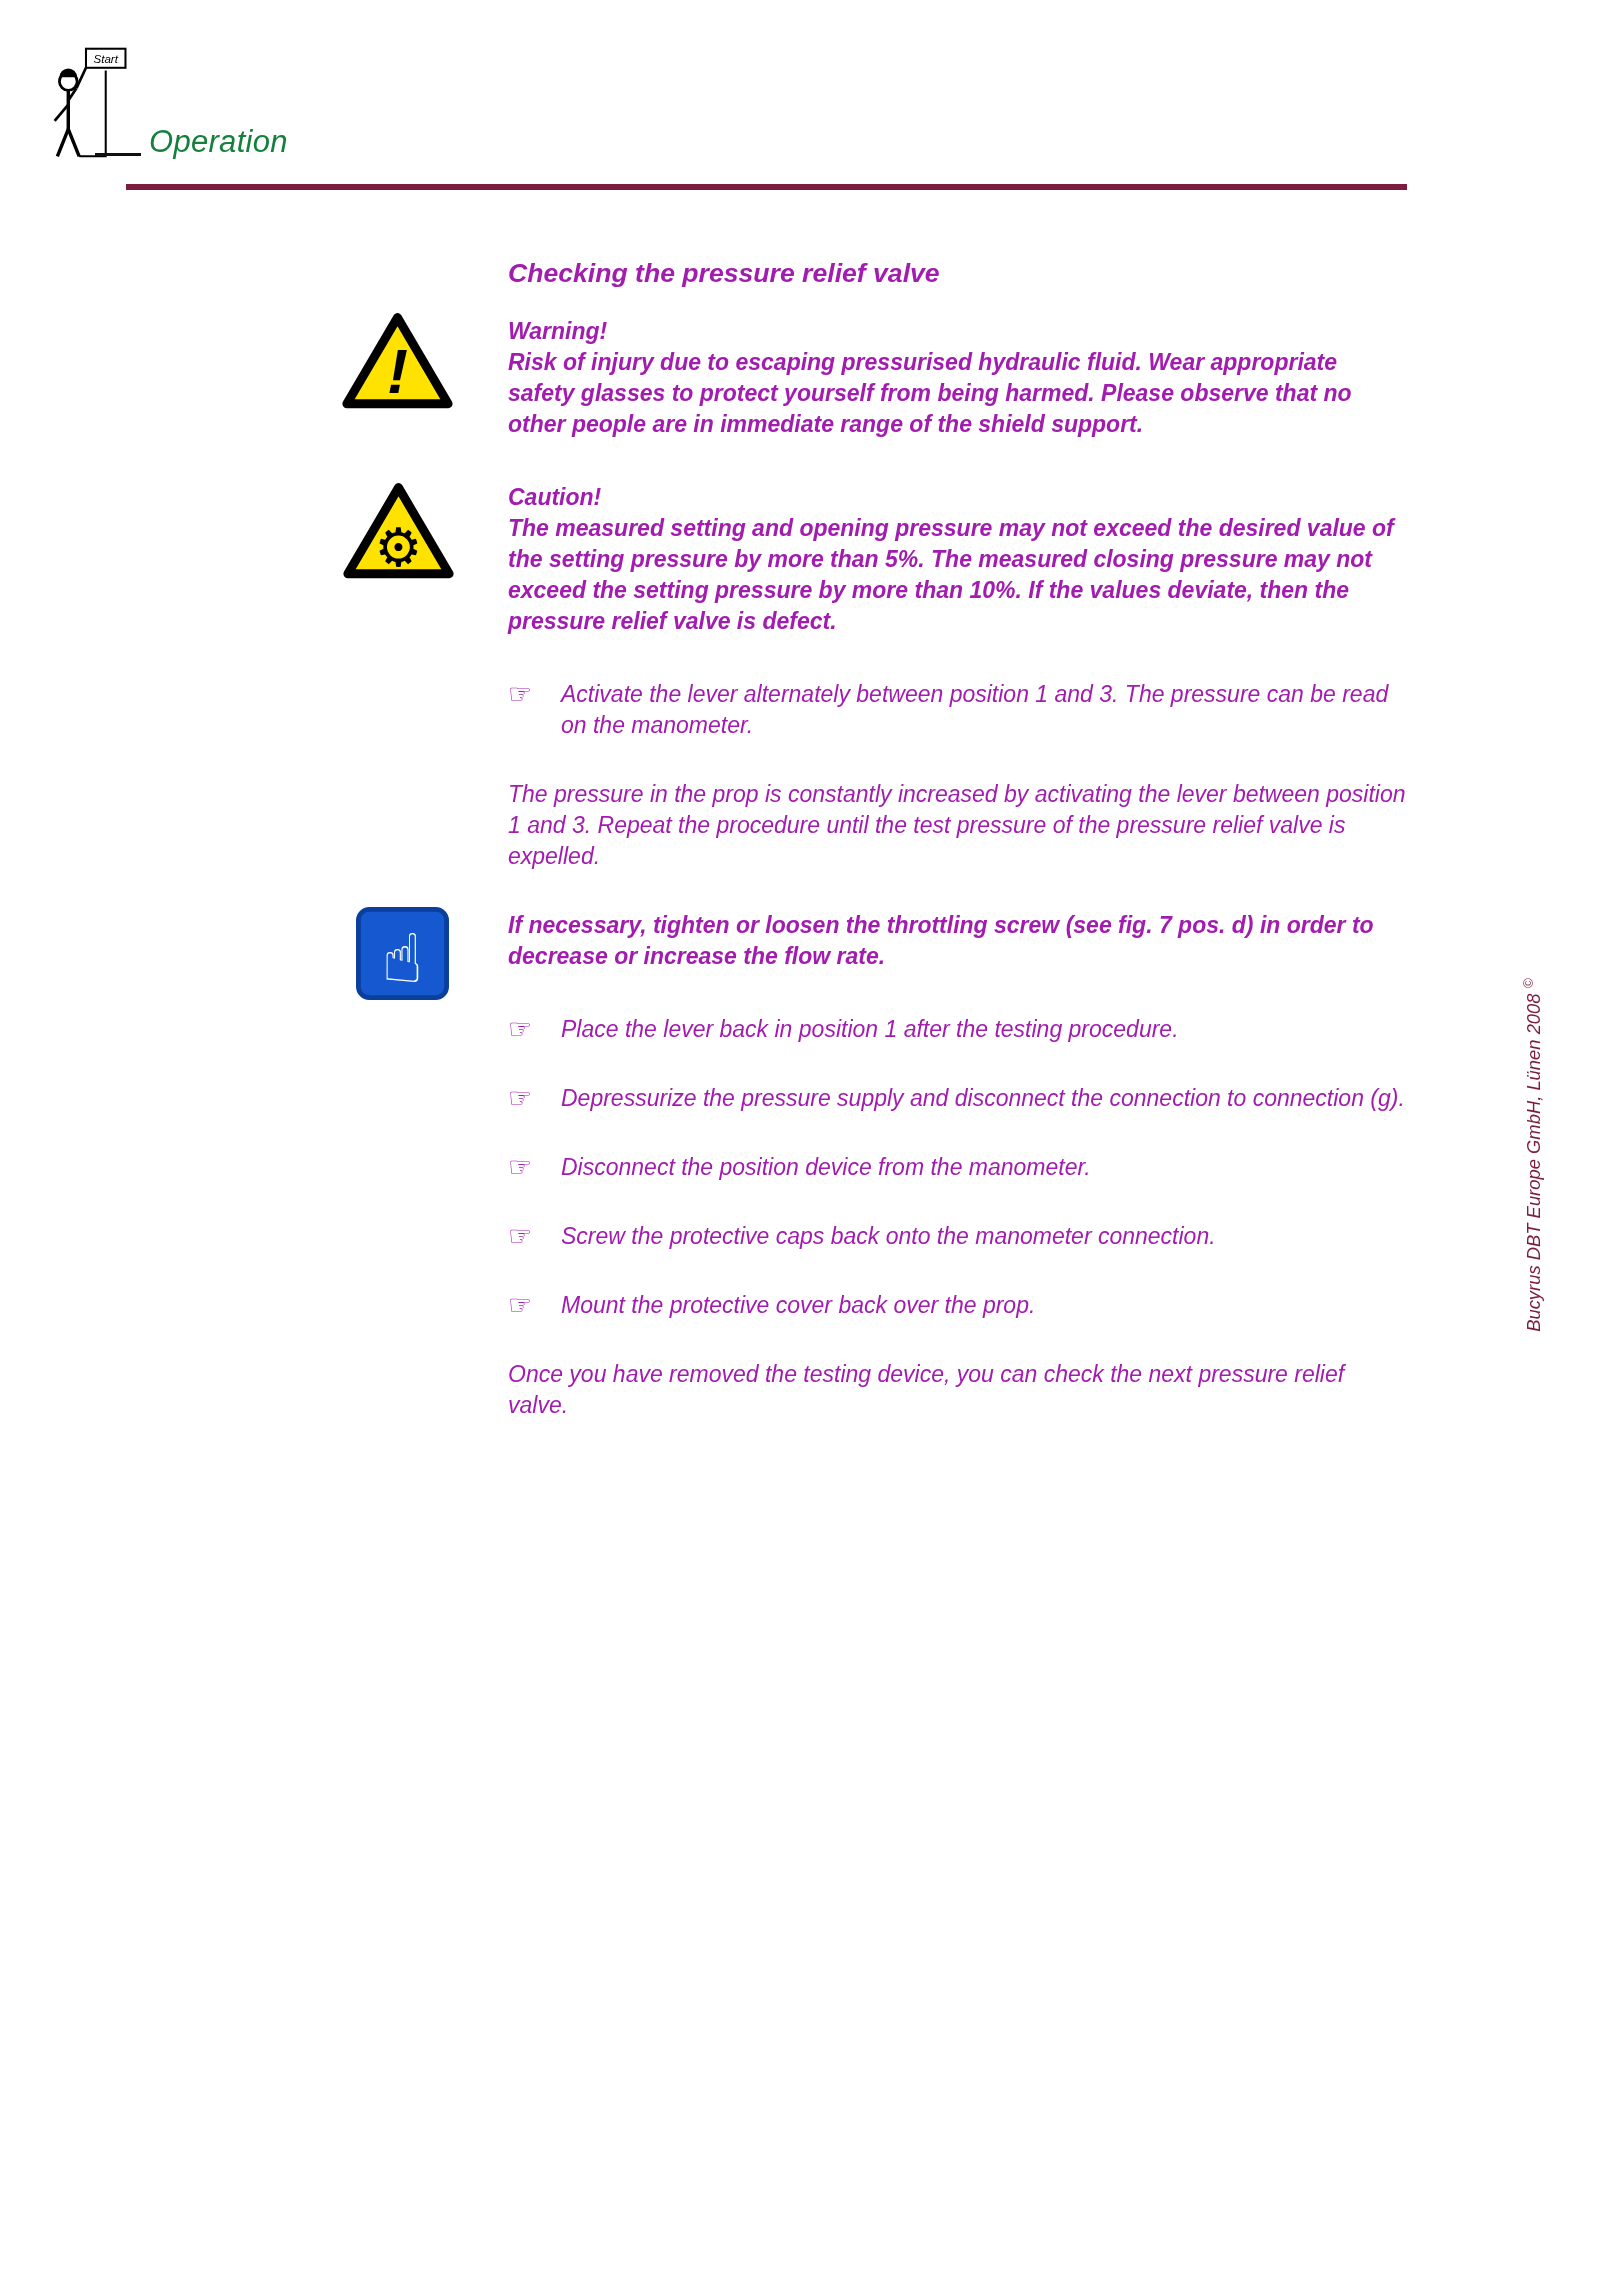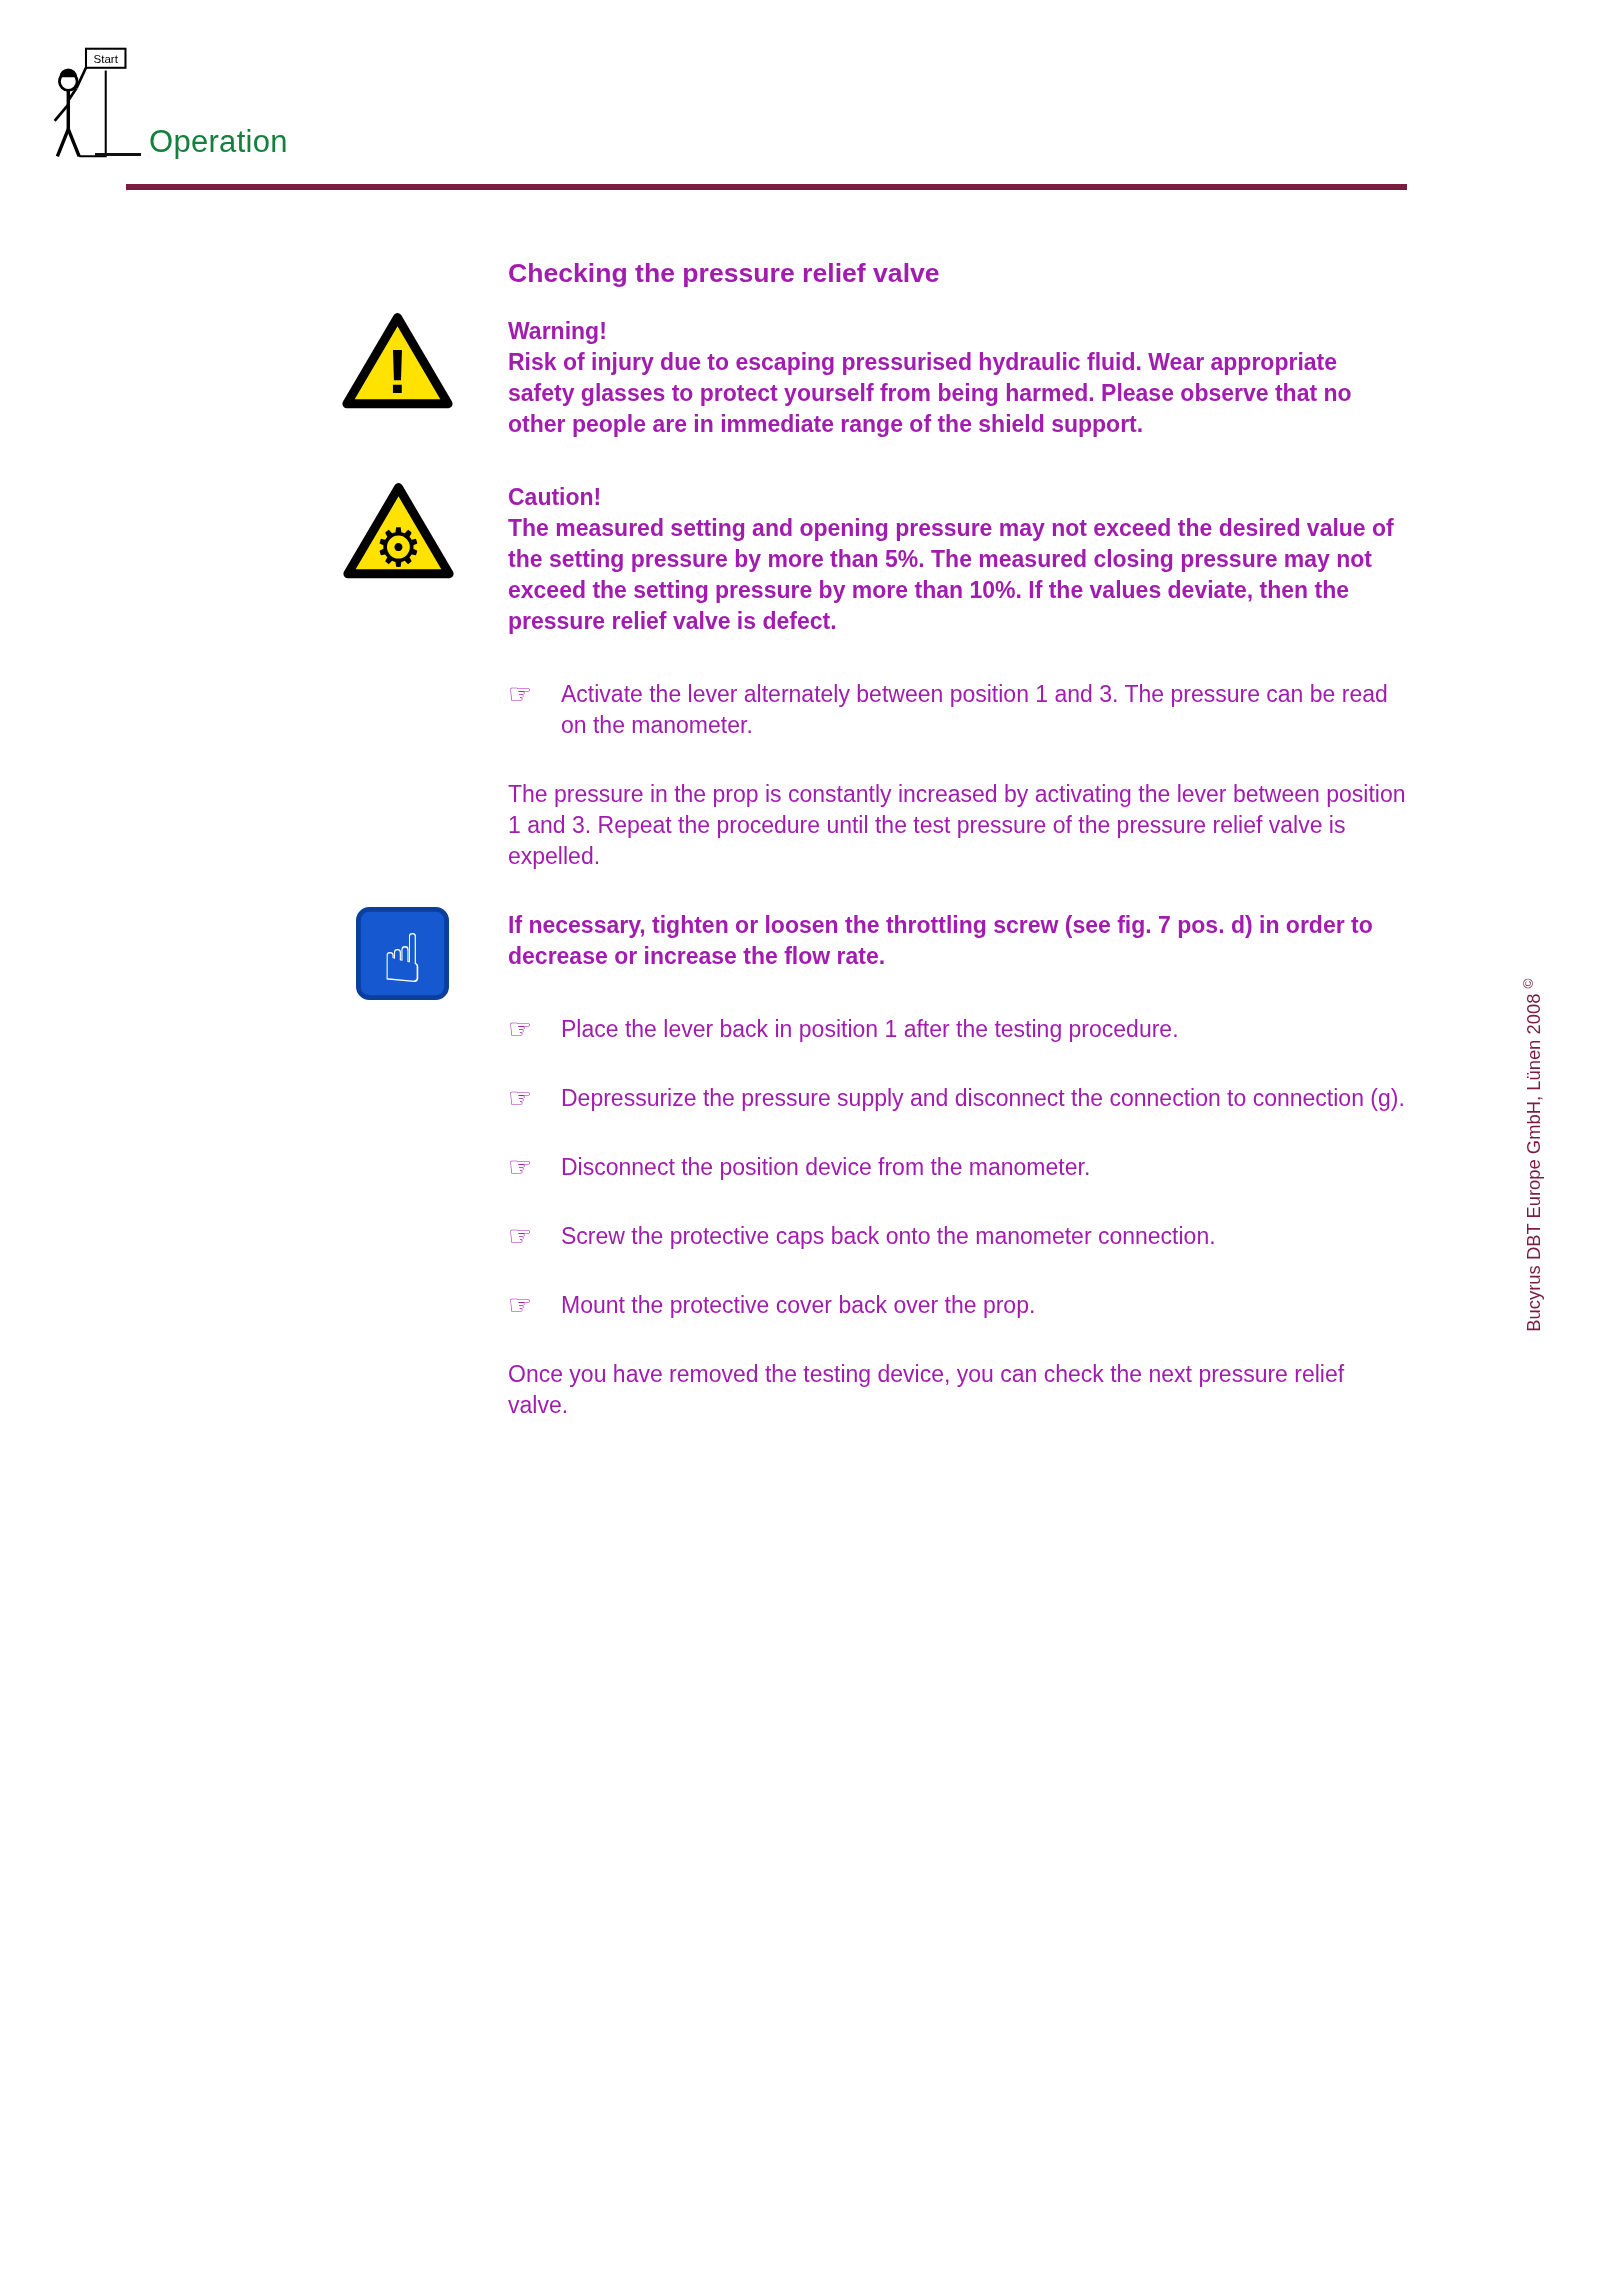--- a/index.html
+++ b/index.html
@@ -5,21 +5,21 @@
   :root{
     --maroon:#7b1c40;
     --ink:#000;
     --warn-yellow:#ffe200;
     --info-blue:#1558cf;
     --info-blue-dark:#0a3f9e;
   }
   *{box-sizing:border-box;}
   html,body{margin:0;padding:0;background:#ffffff;}
   body{font-family:"Liberation Sans","DejaVu Sans",sans-serif;color:var(--ink);}
-  .page{position:relative;width:1622px;height:1666px;background:#ffffff;overflow:hidden;}
+  .page{position:relative;width:1622px;height:1666px;background:#ffffff;overflow:hidden;font-style:italic;}
 
   
   .start-icon{position:absolute;left:41px;top:46px;width:92px;height:143px;}
   .header-connector{position:absolute;left:95px;top:153px;width:46px;height:2.7px;background:#111;}
   .header-title{position:absolute;left:149px;top:124px;font-size:31px;letter-spacing:0.3px;color:#15803d;}
   .header-rule{position:absolute;left:126px;top:184px;width:1281px;height:6.1px;background:var(--maroon);}
 
   
   .content{position:absolute;left:508px;top:258px;width:900px;font-size:23px;line-height:31px;color:#a21caf;}
   .doc-title{font-size:26.6px;font-weight:bold;margin:0 0 27px 0;line-height:31px;}

